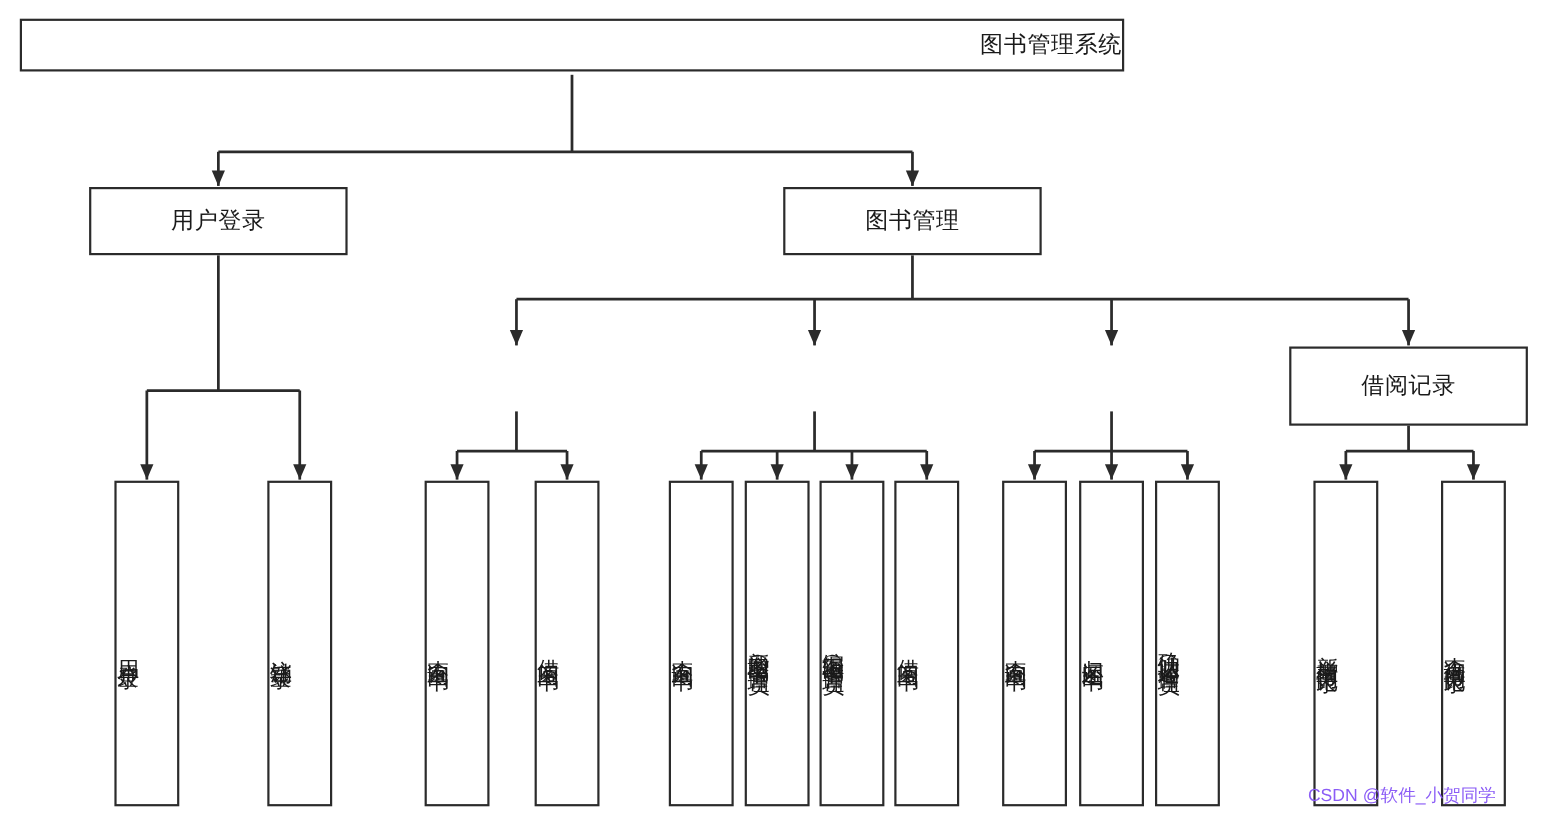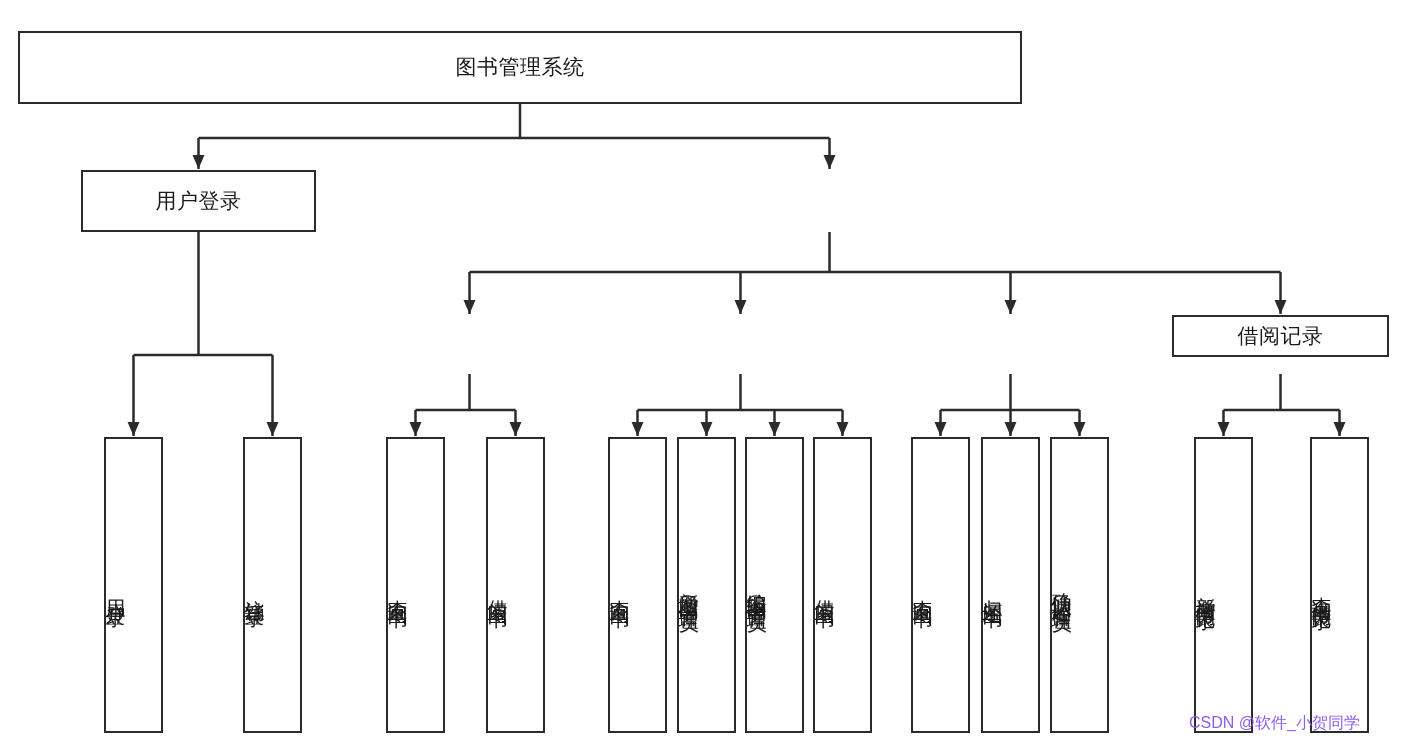--- a/index.html
+++ b/index.html
@@ -121,29 +121,32 @@
       <line x1="1079.5" y1="410" x2="1079.5" y2="436" stroke="#2b2b2b" stroke-width="2.5"></line>
       <polygon points="1073.5,422 1085.5,422 1079.5,436" fill="#2b2b2b"></polygon>
       <line x1="1280.5" y1="374" x2="1280.5" y2="410" stroke="#2b2b2b" stroke-width="2.5"></line>
       <line x1="1223.5" y1="410" x2="1339.5" y2="410" stroke="#2b2b2b" stroke-width="2.5"></line>
       <line x1="1223.5" y1="410" x2="1223.5" y2="436" stroke="#2b2b2b" stroke-width="2.5"></line>
       <polygon points="1217.5,422 1229.5,422 1223.5,436" fill="#2b2b2b"></polygon>
       <line x1="1339.5" y1="410" x2="1339.5" y2="436" stroke="#2b2b2b" stroke-width="2.5"></line>
       <polygon points="1333.5,422 1345.5,422 1339.5,436" fill="#2b2b2b"></polygon>
     </svg>
 
-  <div class="node" id="node-root" style="left: 18px; top: 31px; width: 1004px; height: 73px;">
+  <div class="node" id="node-root" style="left: 18px; top: 17px; width: 1004px; height: 48px; justify-content: flex-end;">
     <span class="node-label">图书管理系统</span>
   </div>
 
   <div class="node" id="node-user-login" style="left: 81px; top: 170px; width: 235px; height: 62px;">
     <span class="node-label">用户登录</span>
   </div>
+  <div class="node" id="node-book-manage" style="left: 712px; top: 170px; width: 235px; height: 62px;">
+    <span class="node-label">图书管理</span>
+  </div>
 
-  <div class="node" id="node-borrow-record" style="left: 1172px; top: 315px; width: 217px; height: 42px;">
+  <div class="node" id="node-borrow-record" style="left: 1172px; top: 315px; width: 217px; height: 72px;">
     <span class="node-label">借阅记录</span>
   </div>
 
   <div id="leaf-container">
       <div class="node leaf" style="left: 104px; top: 437px; width: 59px; height: 296px;">
         <span class="node-label">用户登录</span>
       </div>
       <div class="node leaf" style="left: 243px; top: 437px; width: 59px; height: 296px;">
         <span class="node-label">注销登录</span>
       </div>

